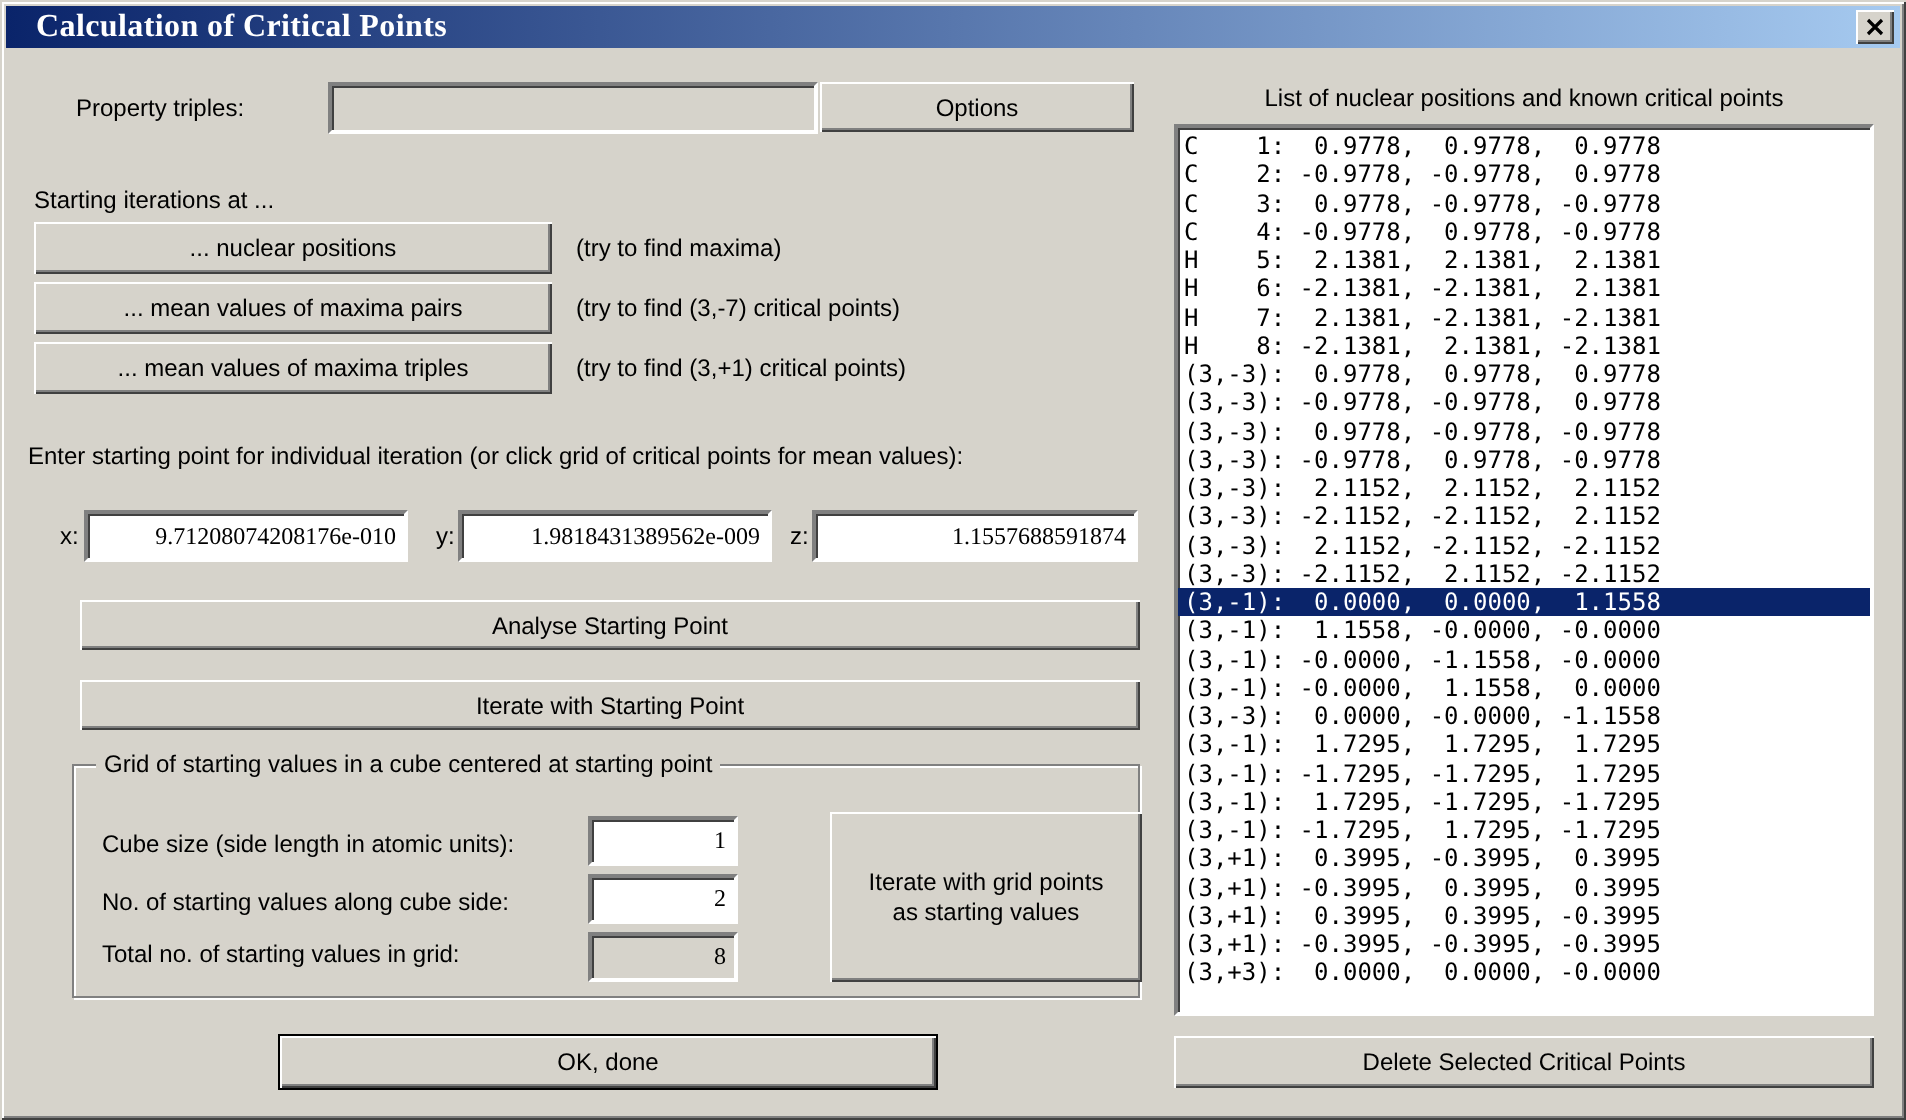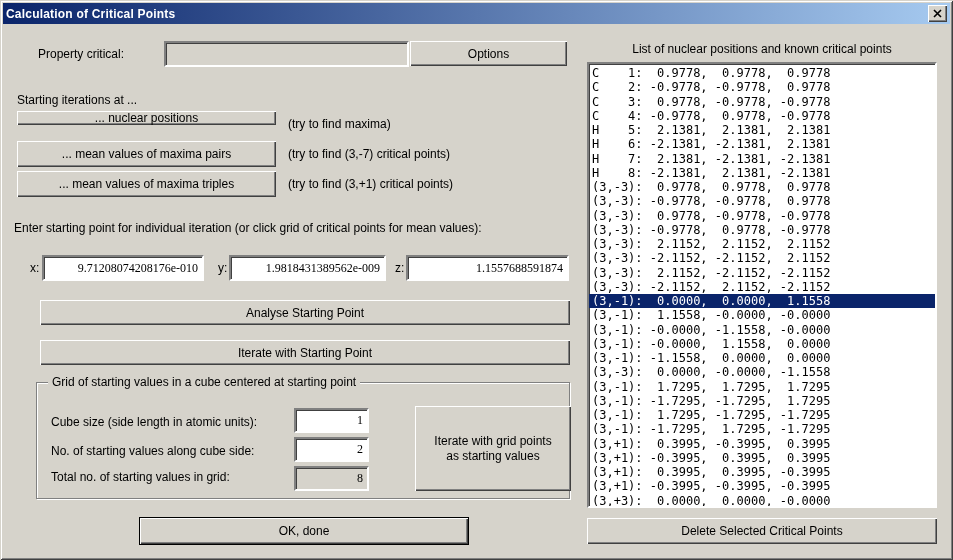--- a/index.html
+++ b/index.html
@@ -10,21 +10,21 @@
     font-family:"Liberation Sans", sans-serif; font-size:12px; color:#000;
     box-shadow: inset 1px 1px 0 #d6d3cb, inset -1px -1px 0 #404040,
                 inset 2px 2px 0 #ffffff, inset -2px -2px 0 #808080;
     overflow:hidden;
   }
   .titlebar {
     position:absolute; left:3px; top:3px; width:947px; height:21px;
     background:linear-gradient(to right, #0a246a, #a6caf0);
     display:flex; align-items:center;
   }
-  .title { color:#fff; font-weight:bold; font-size:12px; padding-left:3px; letter-spacing:0.2px; }
+  .title { color:#fff; font-weight:bold; font-size:16px; padding-left:15px; letter-spacing:0.2px;font-family:Liberation Serif, serif; }
   .closebtn {
     position:absolute; right:3px; top:2px; width:19px; height:17px;
     background:#d6d3cb; display:flex; align-items:center; justify-content:center;
     box-shadow: inset 1px 1px 0 #ffffff, inset -1px -1px 0 #404040, inset -2px -2px 0 #808080;
   }
   .lbl { position:absolute; white-space:nowrap; }
   .btn {
     position:absolute; background:#d6d3cb; text-align:center;
     font-family:"Liberation Sans", sans-serif; font-size:12px;
     display:flex; align-items:center; justify-content:center;
@@ -66,27 +66,27 @@
 
   <div class="titlebar">
     <span class="title">Calculation of Critical Points</span>
     <div class="closebtn">
       <svg width="9" height="9" viewBox="0 0 9 9">
         <path d="M1 1 L8 8 M8 1 L1 8" stroke="#000" stroke-width="1.6"></path>
       </svg>
     </div>
   </div>
 
-  <span class="lbl" style="left:38px; top:47px;">Property critical:</span>
+  <span class="lbl" style="left:38px; top:47px;">Property triples:</span>
   <input class="field gray" style="left: 164px; top: 41px; width: 245px; height: 26px; text-align: left;" value="">
   <div class="btn" style="left:410px; top:41px; width:157px; height:25px;">Options</div>
 
   <span class="lbl" style="left:17px; top:93px;">Starting iterations at ...</span>
 
-  <div class="btn" style="left:17px; top:111px; width:259px; height:14px;">... nuclear positions</div>
+  <div class="btn" style="left:17px; top:111px; width:259px; height:26px;">... nuclear positions</div>
   <span class="note" style="left:288px; top:117px;">(try to find maxima)</span>
 
   <div class="btn" style="left:17px; top:141px; width:259px; height:26px;">... mean values of maxima pairs</div>
   <span class="note" style="left:288px; top:147px;">(try to find (3,-7) critical points)</span>
 
   <div class="btn" style="left:17px; top:171px; width:259px; height:26px;">... mean values of maxima triples</div>
   <span class="note" style="left:288px; top:177px;">(try to find (3,+1) critical points)</span>
 
   <span class="lbl" style="left:14px; top:221px;">Enter starting point for individual iteration (or click grid of critical points for mean values):</span>
 
@@ -135,21 +135,20 @@
       <div class="lrow">(3,-3):  0.9778, -0.9778, -0.9778</div>
       <div class="lrow">(3,-3): -0.9778,  0.9778, -0.9778</div>
       <div class="lrow">(3,-3):  2.1152,  2.1152,  2.1152</div>
       <div class="lrow">(3,-3): -2.1152, -2.1152,  2.1152</div>
       <div class="lrow">(3,-3):  2.1152, -2.1152, -2.1152</div>
       <div class="lrow">(3,-3): -2.1152,  2.1152, -2.1152</div>
       <div class="lrow sel">(3,-1):  0.0000,  0.0000,  1.1558</div>
       <div class="lrow">(3,-1):  1.1558, -0.0000, -0.0000</div>
       <div class="lrow">(3,-1): -0.0000, -1.1558, -0.0000</div>
       <div class="lrow">(3,-1): -0.0000,  1.1558,  0.0000</div>
-      <div class="lrow">(3,-1): -1.1558,  0.0000,  0.0000</div>
       <div class="lrow">(3,-3):  0.0000, -0.0000, -1.1558</div>
       <div class="lrow">(3,-1):  1.7295,  1.7295,  1.7295</div>
       <div class="lrow">(3,-1): -1.7295, -1.7295,  1.7295</div>
       <div class="lrow">(3,-1):  1.7295, -1.7295, -1.7295</div>
       <div class="lrow">(3,-1): -1.7295,  1.7295, -1.7295</div>
       <div class="lrow">(3,+1):  0.3995, -0.3995,  0.3995</div>
       <div class="lrow">(3,+1): -0.3995,  0.3995,  0.3995</div>
       <div class="lrow">(3,+1):  0.3995,  0.3995, -0.3995</div>
       <div class="lrow">(3,+1): -0.3995, -0.3995, -0.3995</div>
       <div class="lrow">(3,+3):  0.0000,  0.0000, -0.0000</div>

